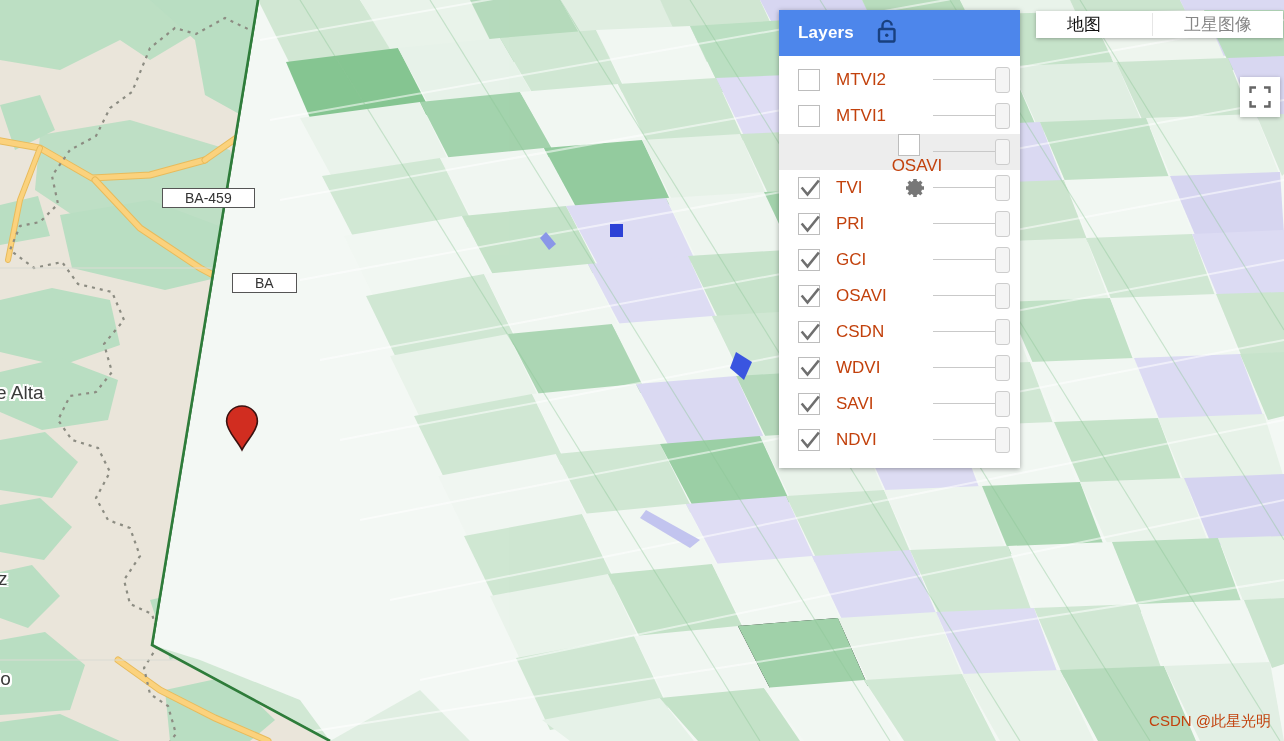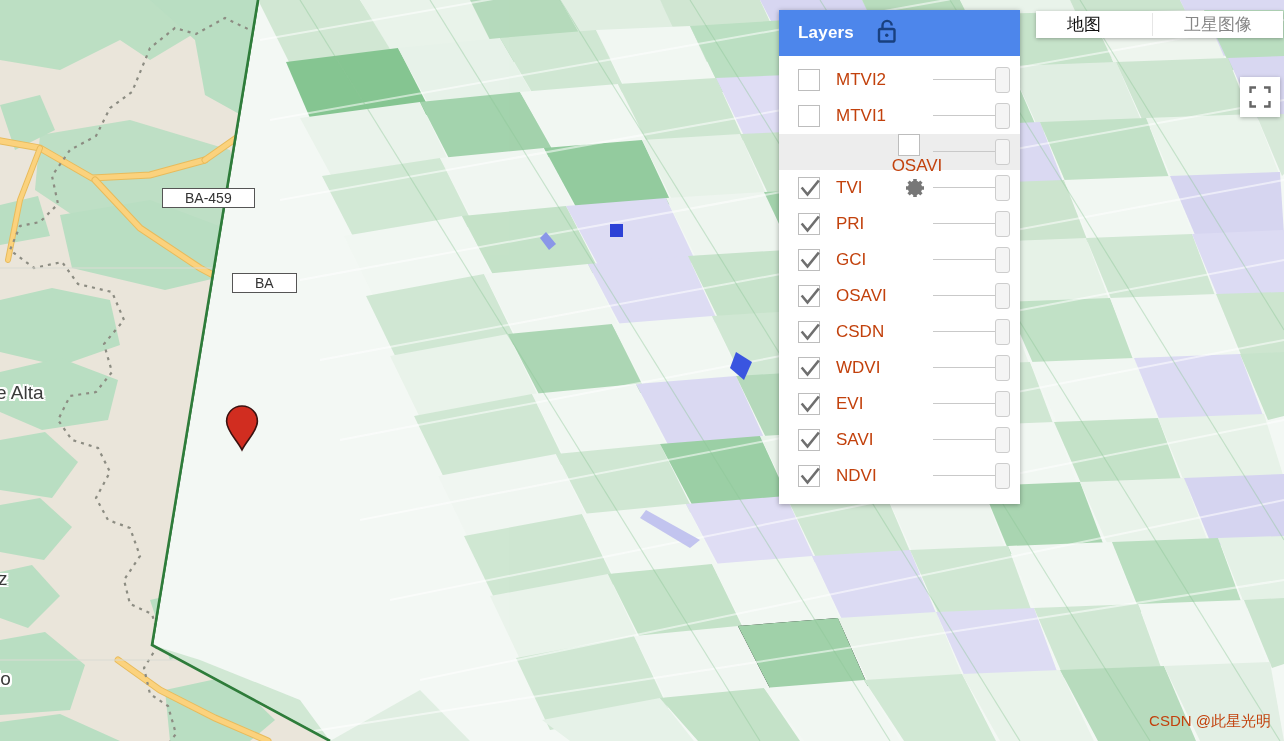--- a/index.html
+++ b/index.html
@@ -447,32 +447,20 @@
             <div class="track"></div>
             <div class="thumb"></div>
           </div>
         </div>
         <div class="layer-row">
           <div class="chk">
             <svg width="20" height="20" viewBox="0 0 20 20">
               <path d="M2.5 9.5 L7.5 15.5 L18 2.5" fill="none" stroke="#6f6f6f" stroke-width="2.6" stroke-linecap="square"></path>
             </svg>
           </div>
-          <span class="layer-label">EVI</span>
-          <div class="slider">
-            <div class="track"></div>
-            <div class="thumb"></div>
-          </div>
-        </div>
-        <div class="layer-row">
-          <div class="chk">
-            <svg width="20" height="20" viewBox="0 0 20 20">
-              <path d="M2.5 9.5 L7.5 15.5 L18 2.5" fill="none" stroke="#6f6f6f" stroke-width="2.6" stroke-linecap="square"></path>
-            </svg>
-          </div>
           <span class="layer-label">SAVI</span>
           <div class="slider">
             <div class="track"></div>
             <div class="thumb"></div>
           </div>
         </div>
         <div class="layer-row">
           <div class="chk">
             <svg width="20" height="20" viewBox="0 0 20 20">
               <path d="M2.5 9.5 L7.5 15.5 L18 2.5" fill="none" stroke="#6f6f6f" stroke-width="2.6" stroke-linecap="square"></path>

